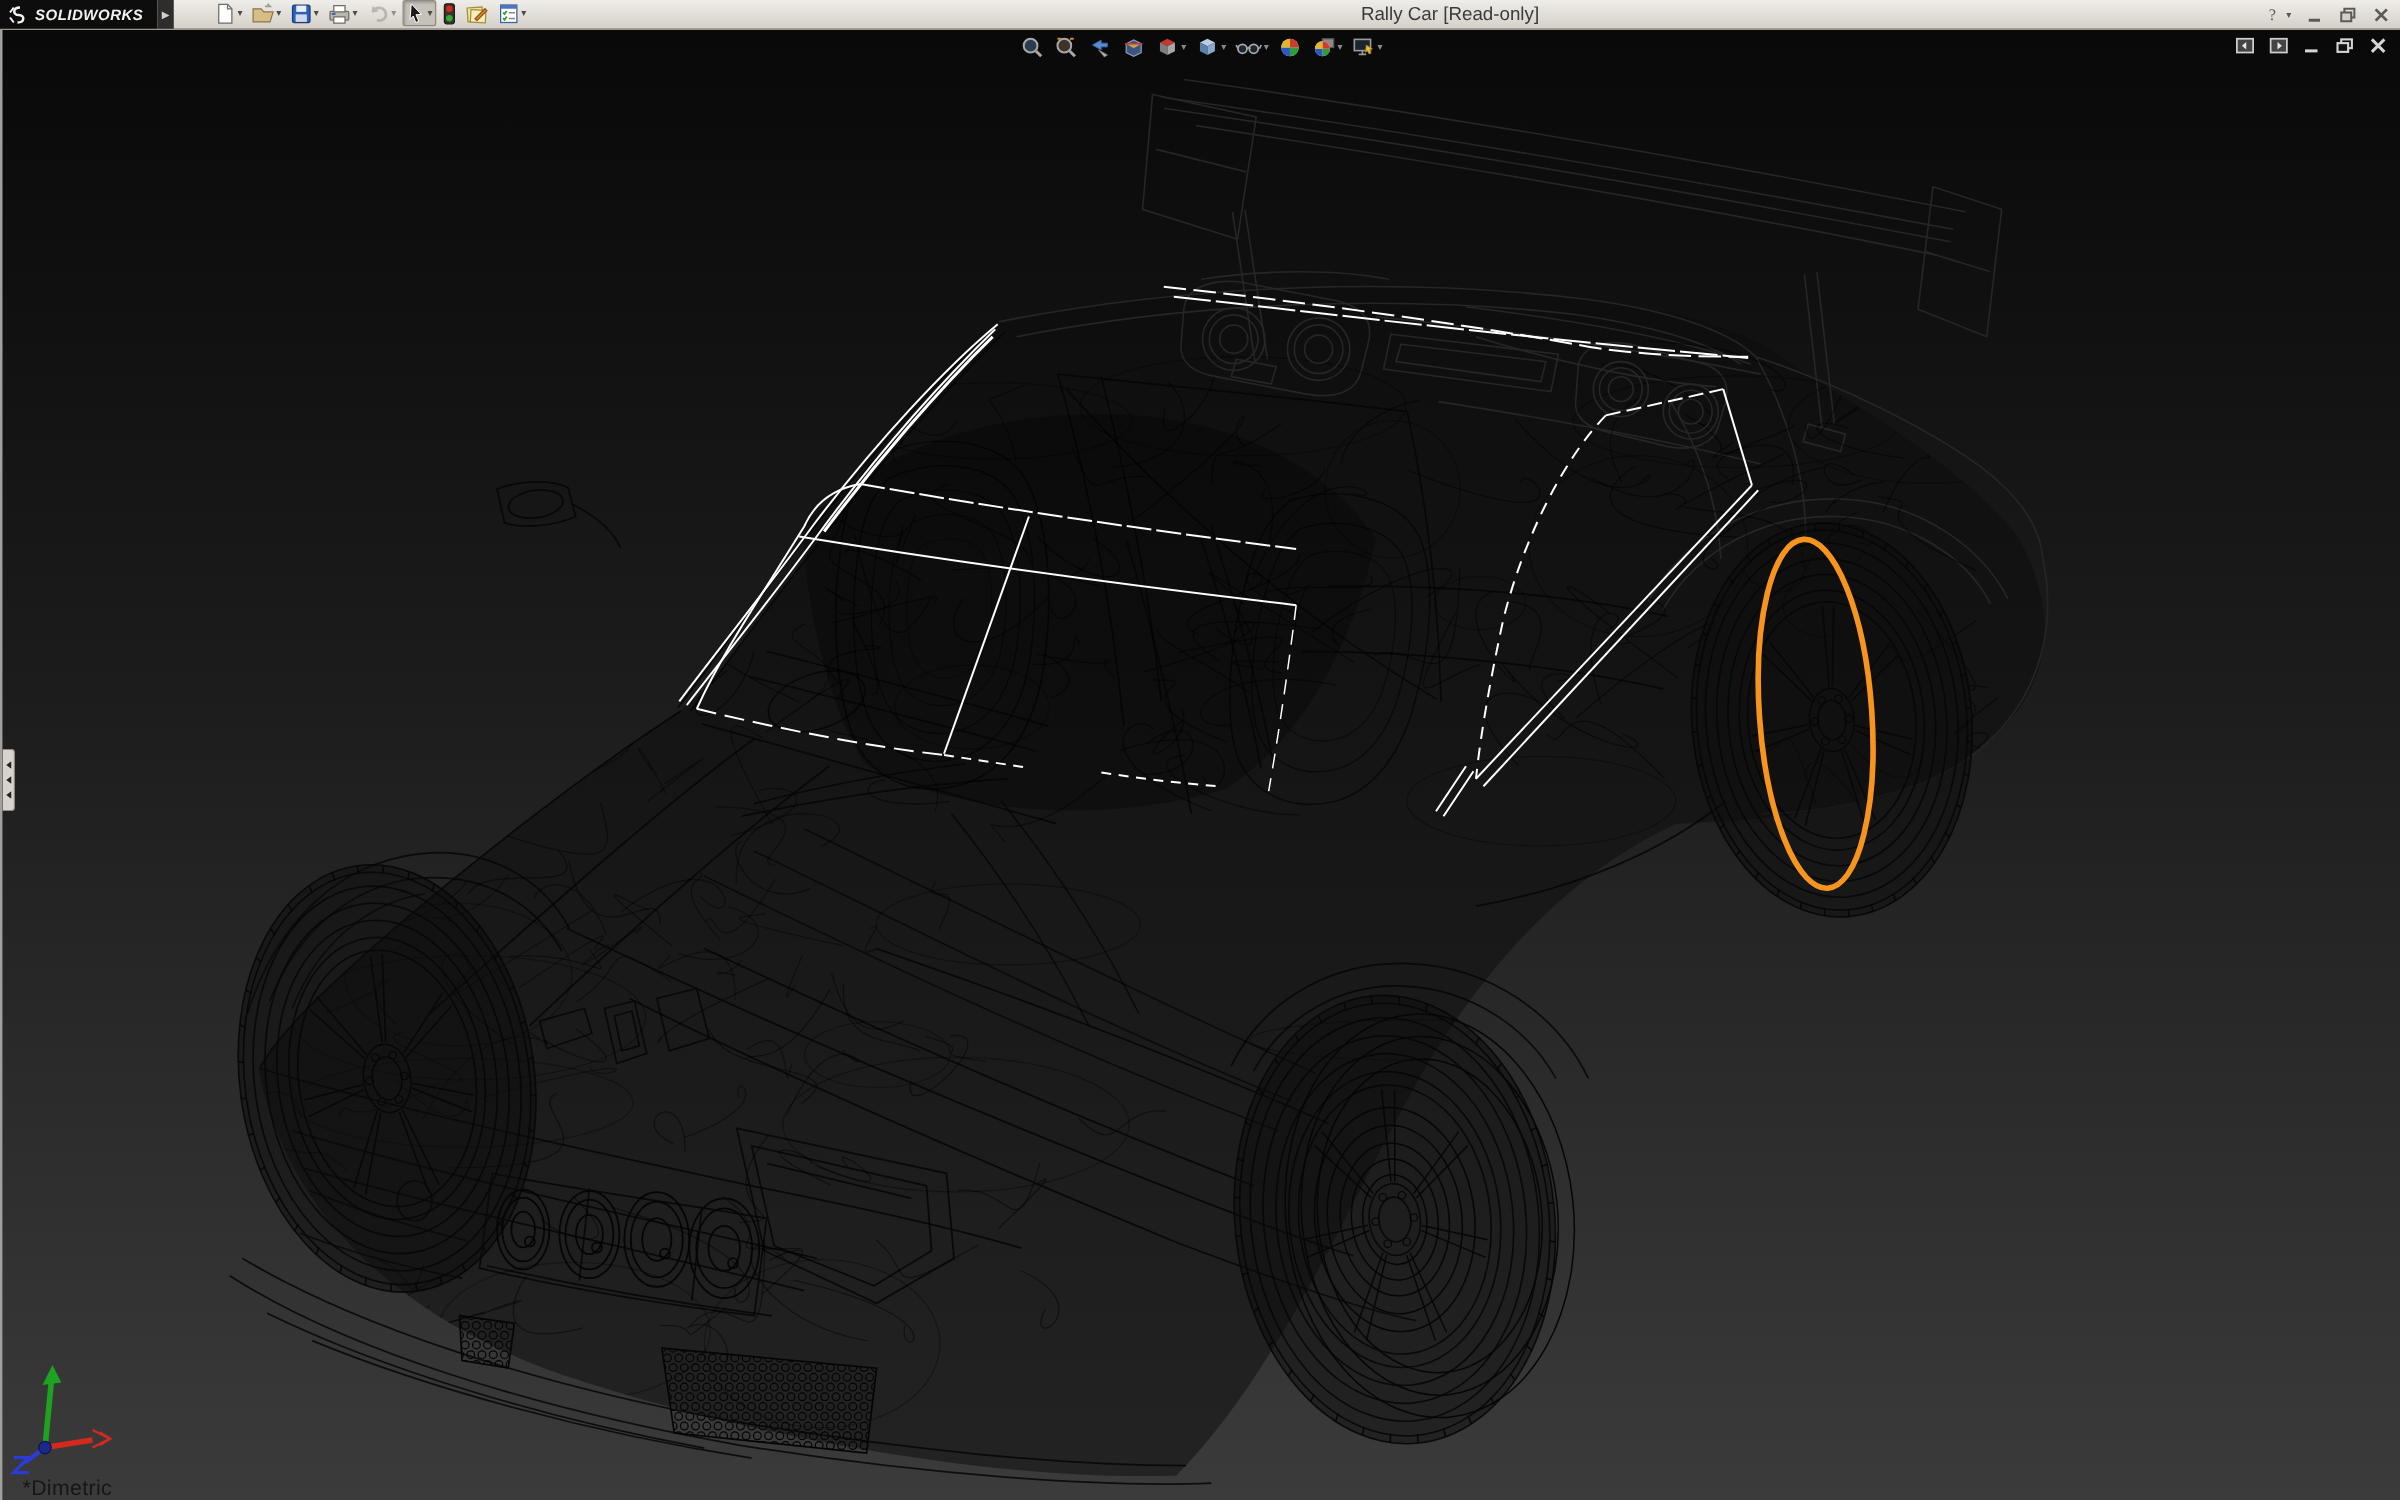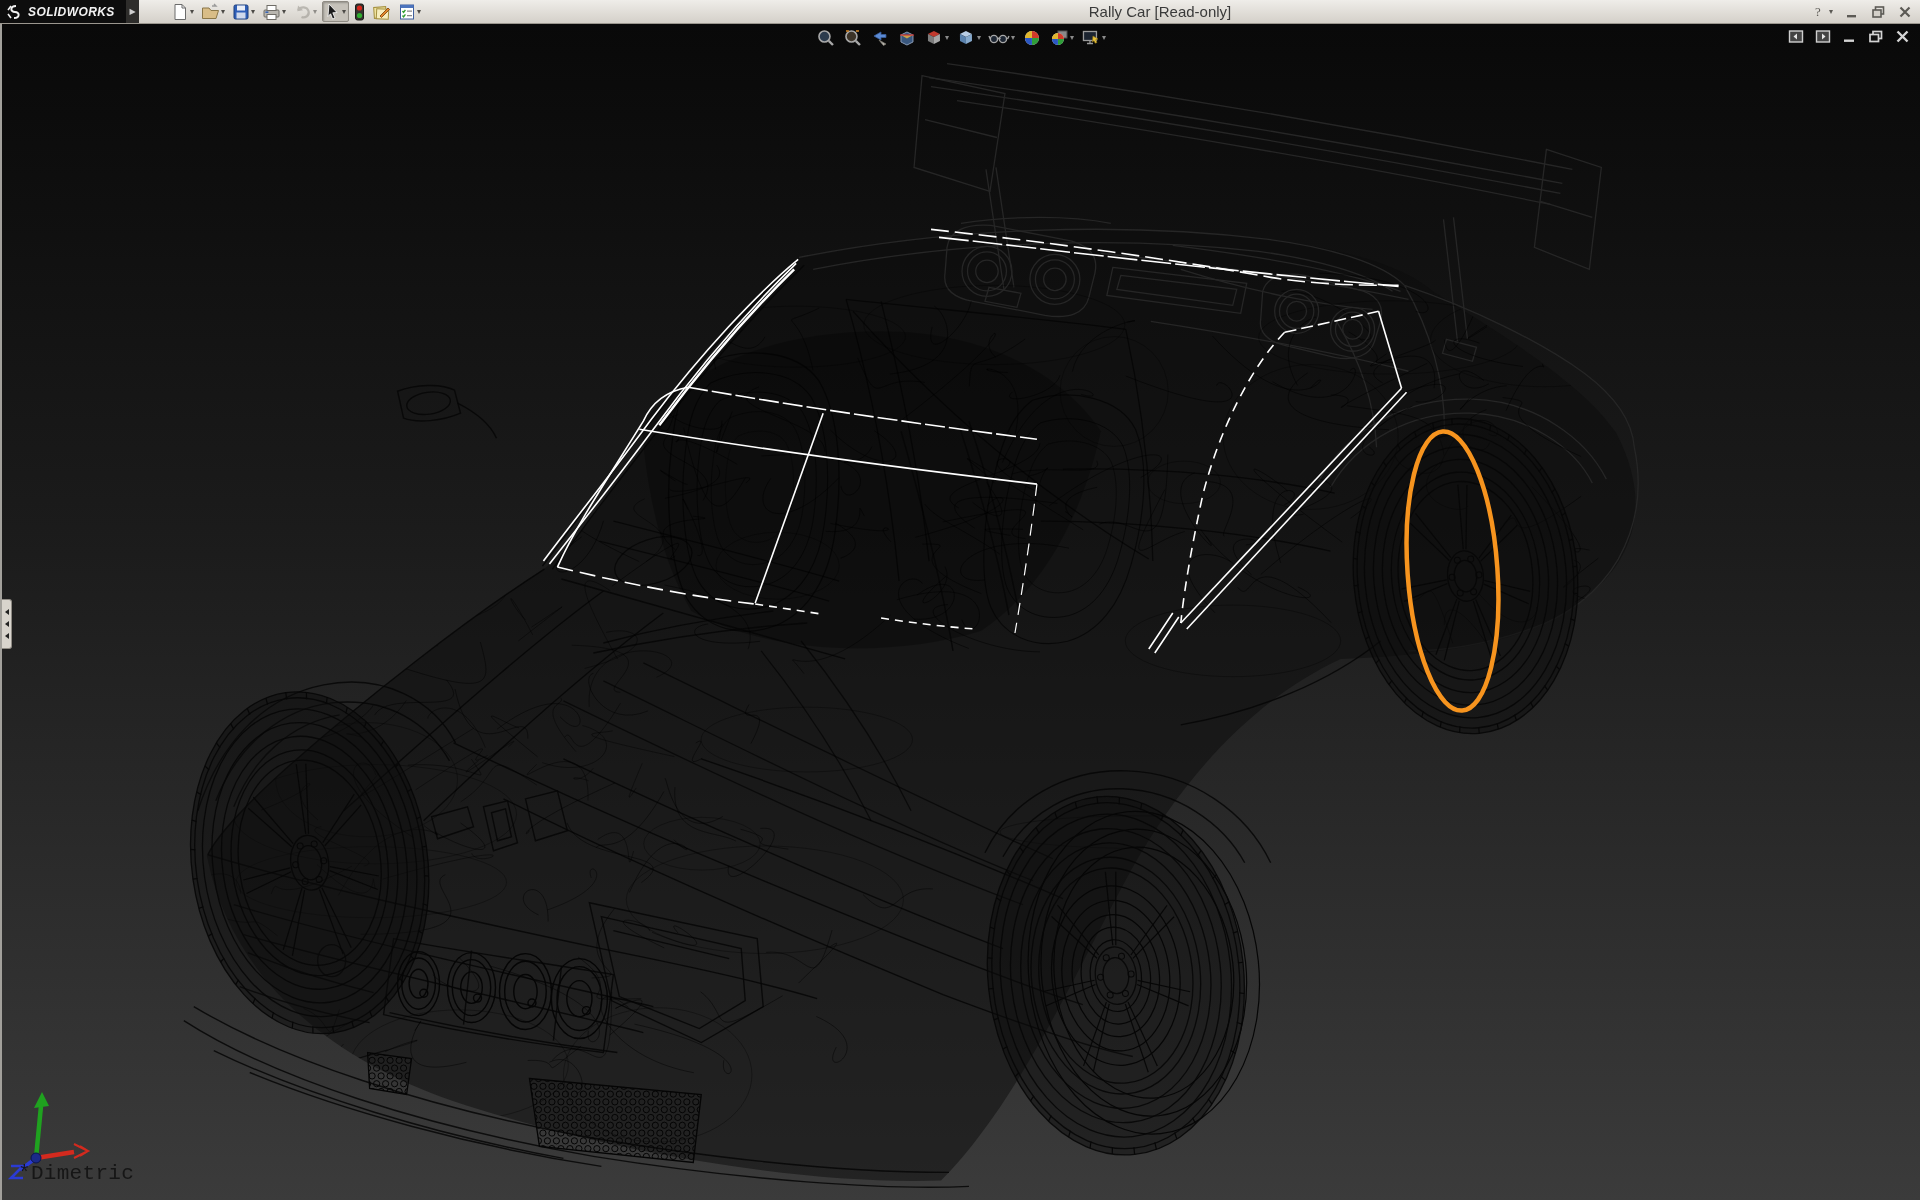--- a/index.html
+++ b/index.html
@@ -1,18 +1,18 @@
 <!DOCTYPE html>
 <html><head>
 <meta charset="utf-8">
 <style>
   html,body{margin:0;padding:0;background:#000;}
   .window{position:relative;width:1920px;height:1200px;overflow:hidden;font-family:"Liberation Sans",sans-serif;}
   
-  .titlebar{position:relative;height:23px;background:linear-gradient(#efede9,#d4d0c9);display:flex;align-items:center;border-bottom:1px solid #9a968e;}
+  .titlebar{position:relative;height:23px;background:linear-gradient(#efede9,#d4d0c9);display:flex;align-items:flex-start;border-bottom:1px solid #9a968e;}
   .brand{height:23px;width:126px;background:#0d0d0d;display:flex;align-items:center;gap:4px;padding-left:6px;box-sizing:border-box;}
   .brand .mark{flex:0 0 auto;}
   .brand .bname{color:#f2f2f2;font-size:12px;font-weight:bold;font-style:italic;letter-spacing:.4px;}
   .flyout{width:13px;height:23px;background:#2e2d2b;color:#cfcfcf;font-size:8px;display:flex;align-items:center;justify-content:center;}
   .tb-icons{display:flex;align-items:center;gap:3px;margin-left:30px;}
   .tbtn{display:flex;align-items:center;gap:1px;padding:1px 2px;border-radius:2px;}
   .tbtn svg{display:block;}
   .tbtn .caret{font-size:8px;color:#4c4a46;line-height:1;}
   .tbtn.pressed{background:#c6c2ba;border:1px solid #8f8b83;box-shadow:inset 1px 1px 2px rgba(0,0,0,.25);}
   .tbtn.disabled{opacity:.55;}
@@ -26,21 +26,21 @@
   .hud{position:absolute;left:50%;top:3px;transform:translateX(-50%);display:flex;align-items:center;gap:5px;}
   .hbtn{display:flex;align-items:center;gap:1px;padding:1px;}
   .hbtn .caret{font-size:8px;color:#8a8a8a;line-height:1;}
   
   .docctl{position:absolute;right:10px;top:5px;display:flex;align-items:center;gap:11px;}
   .docctl .db{display:flex;align-items:center;}
   
   .fmtab{position:absolute;left:0;top:575px;width:9px;height:48px;background:#d8d4cd;border:1px solid #8f8b84;border-left:none;border-radius:0 3px 3px 0;display:flex;flex-direction:column;align-items:center;justify-content:center;gap:6px;}
   .fmtab i{width:0;height:0;border-top:3px solid transparent;border-bottom:3px solid transparent;border-right:4px solid #222;}
   .triad{position:absolute;left:2px;bottom:20px;}
-  .viewlabel{position:absolute;left:16px;bottom:16px;font-size:21px;color:#161616;letter-spacing:.3px;font-family:Liberation Mono, monospace;}
+  .viewlabel{position:absolute;left:16px;bottom:0px;font-size:17px;color:#161616;letter-spacing:.3px;}
 </style>
 </head>
 <body>
 
 <div class="window">
 
   <div class="titlebar">
     <div class="brand">
       <svg class="mark" width="18" height="16" viewBox="0 0 18 16">
         <path d="M10 2 C4 2 4 8 9 8 C14 8 14 14 8 14" stroke="#f2f2f2" stroke-width="2" fill="none"></path>

